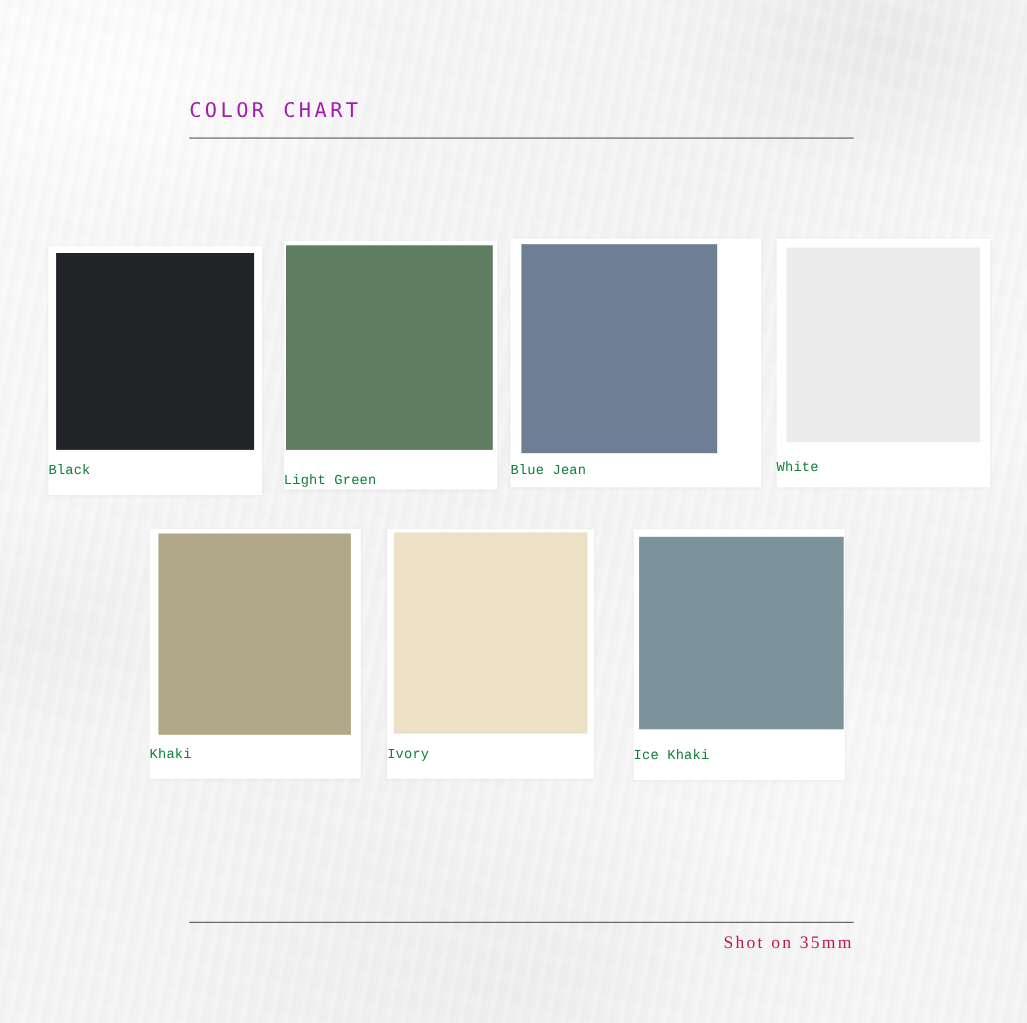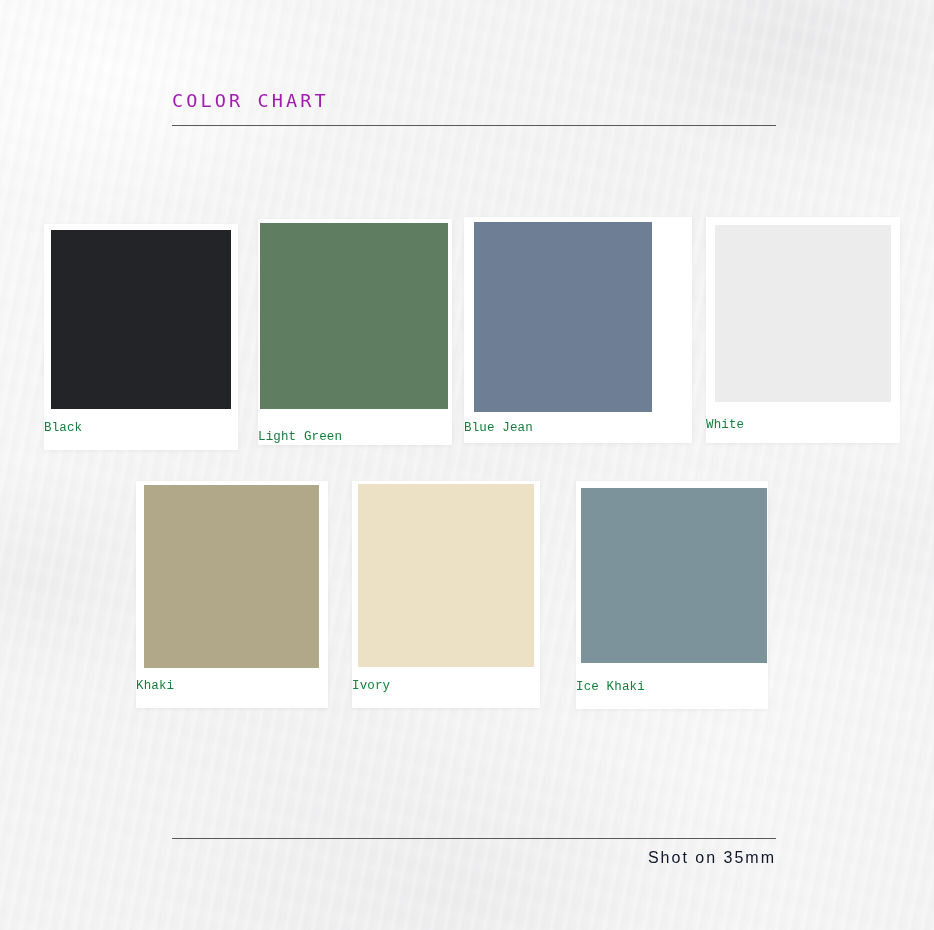--- a/index.html
+++ b/index.html
@@ -79,24 +79,24 @@
     width: 604px;
   }
   #footer-rule {
     height: 1px;
     width: 604px;
     background: #585858;
   }
   #footer-note {
     margin-top: 11px;
     text-align: right;
-    font-family: Liberation Sans, sans-serif;
+    font-family: Liberation Serif, serif;
     font-size: 16px;
     letter-spacing: 2.0px;
-    color: #0f172a;
+    color: #be185d;
     line-height: 1;
     white-space: nowrap;
   }
 
   
   .card {
     position: absolute;
     background: #ffffff;
     box-shadow: 0 1px 4px rgba(0,0,0,0.055);
   }

